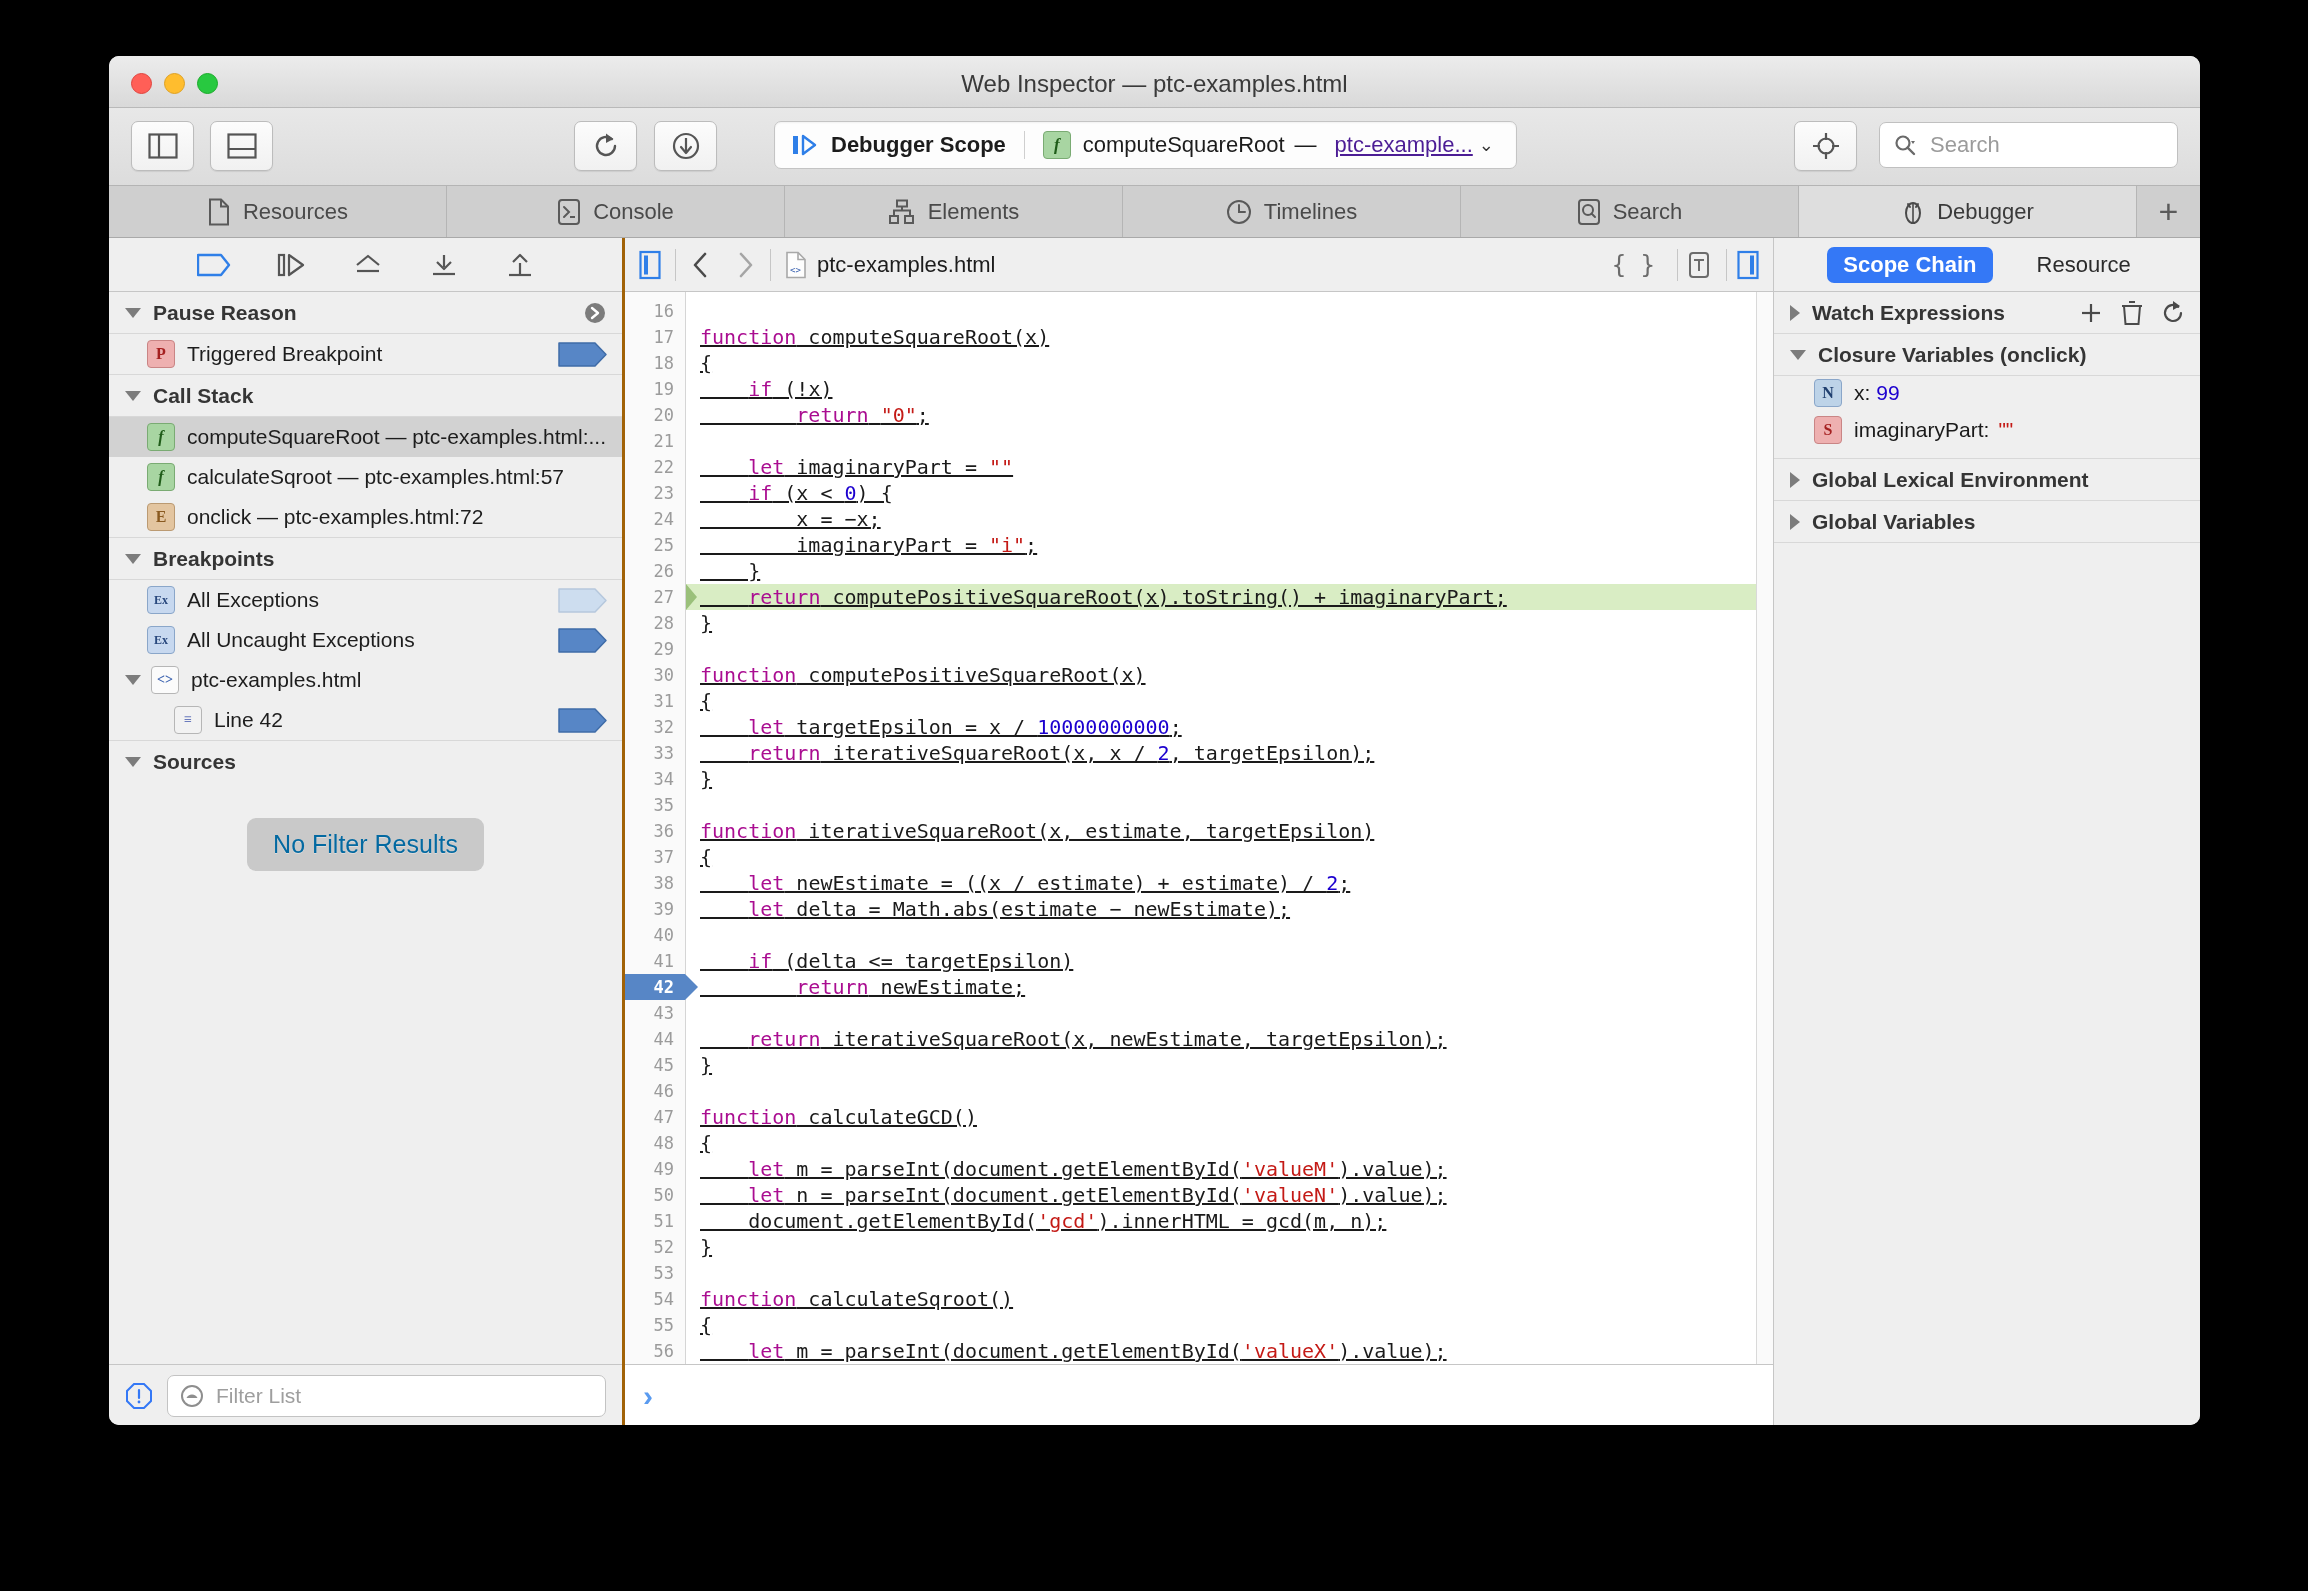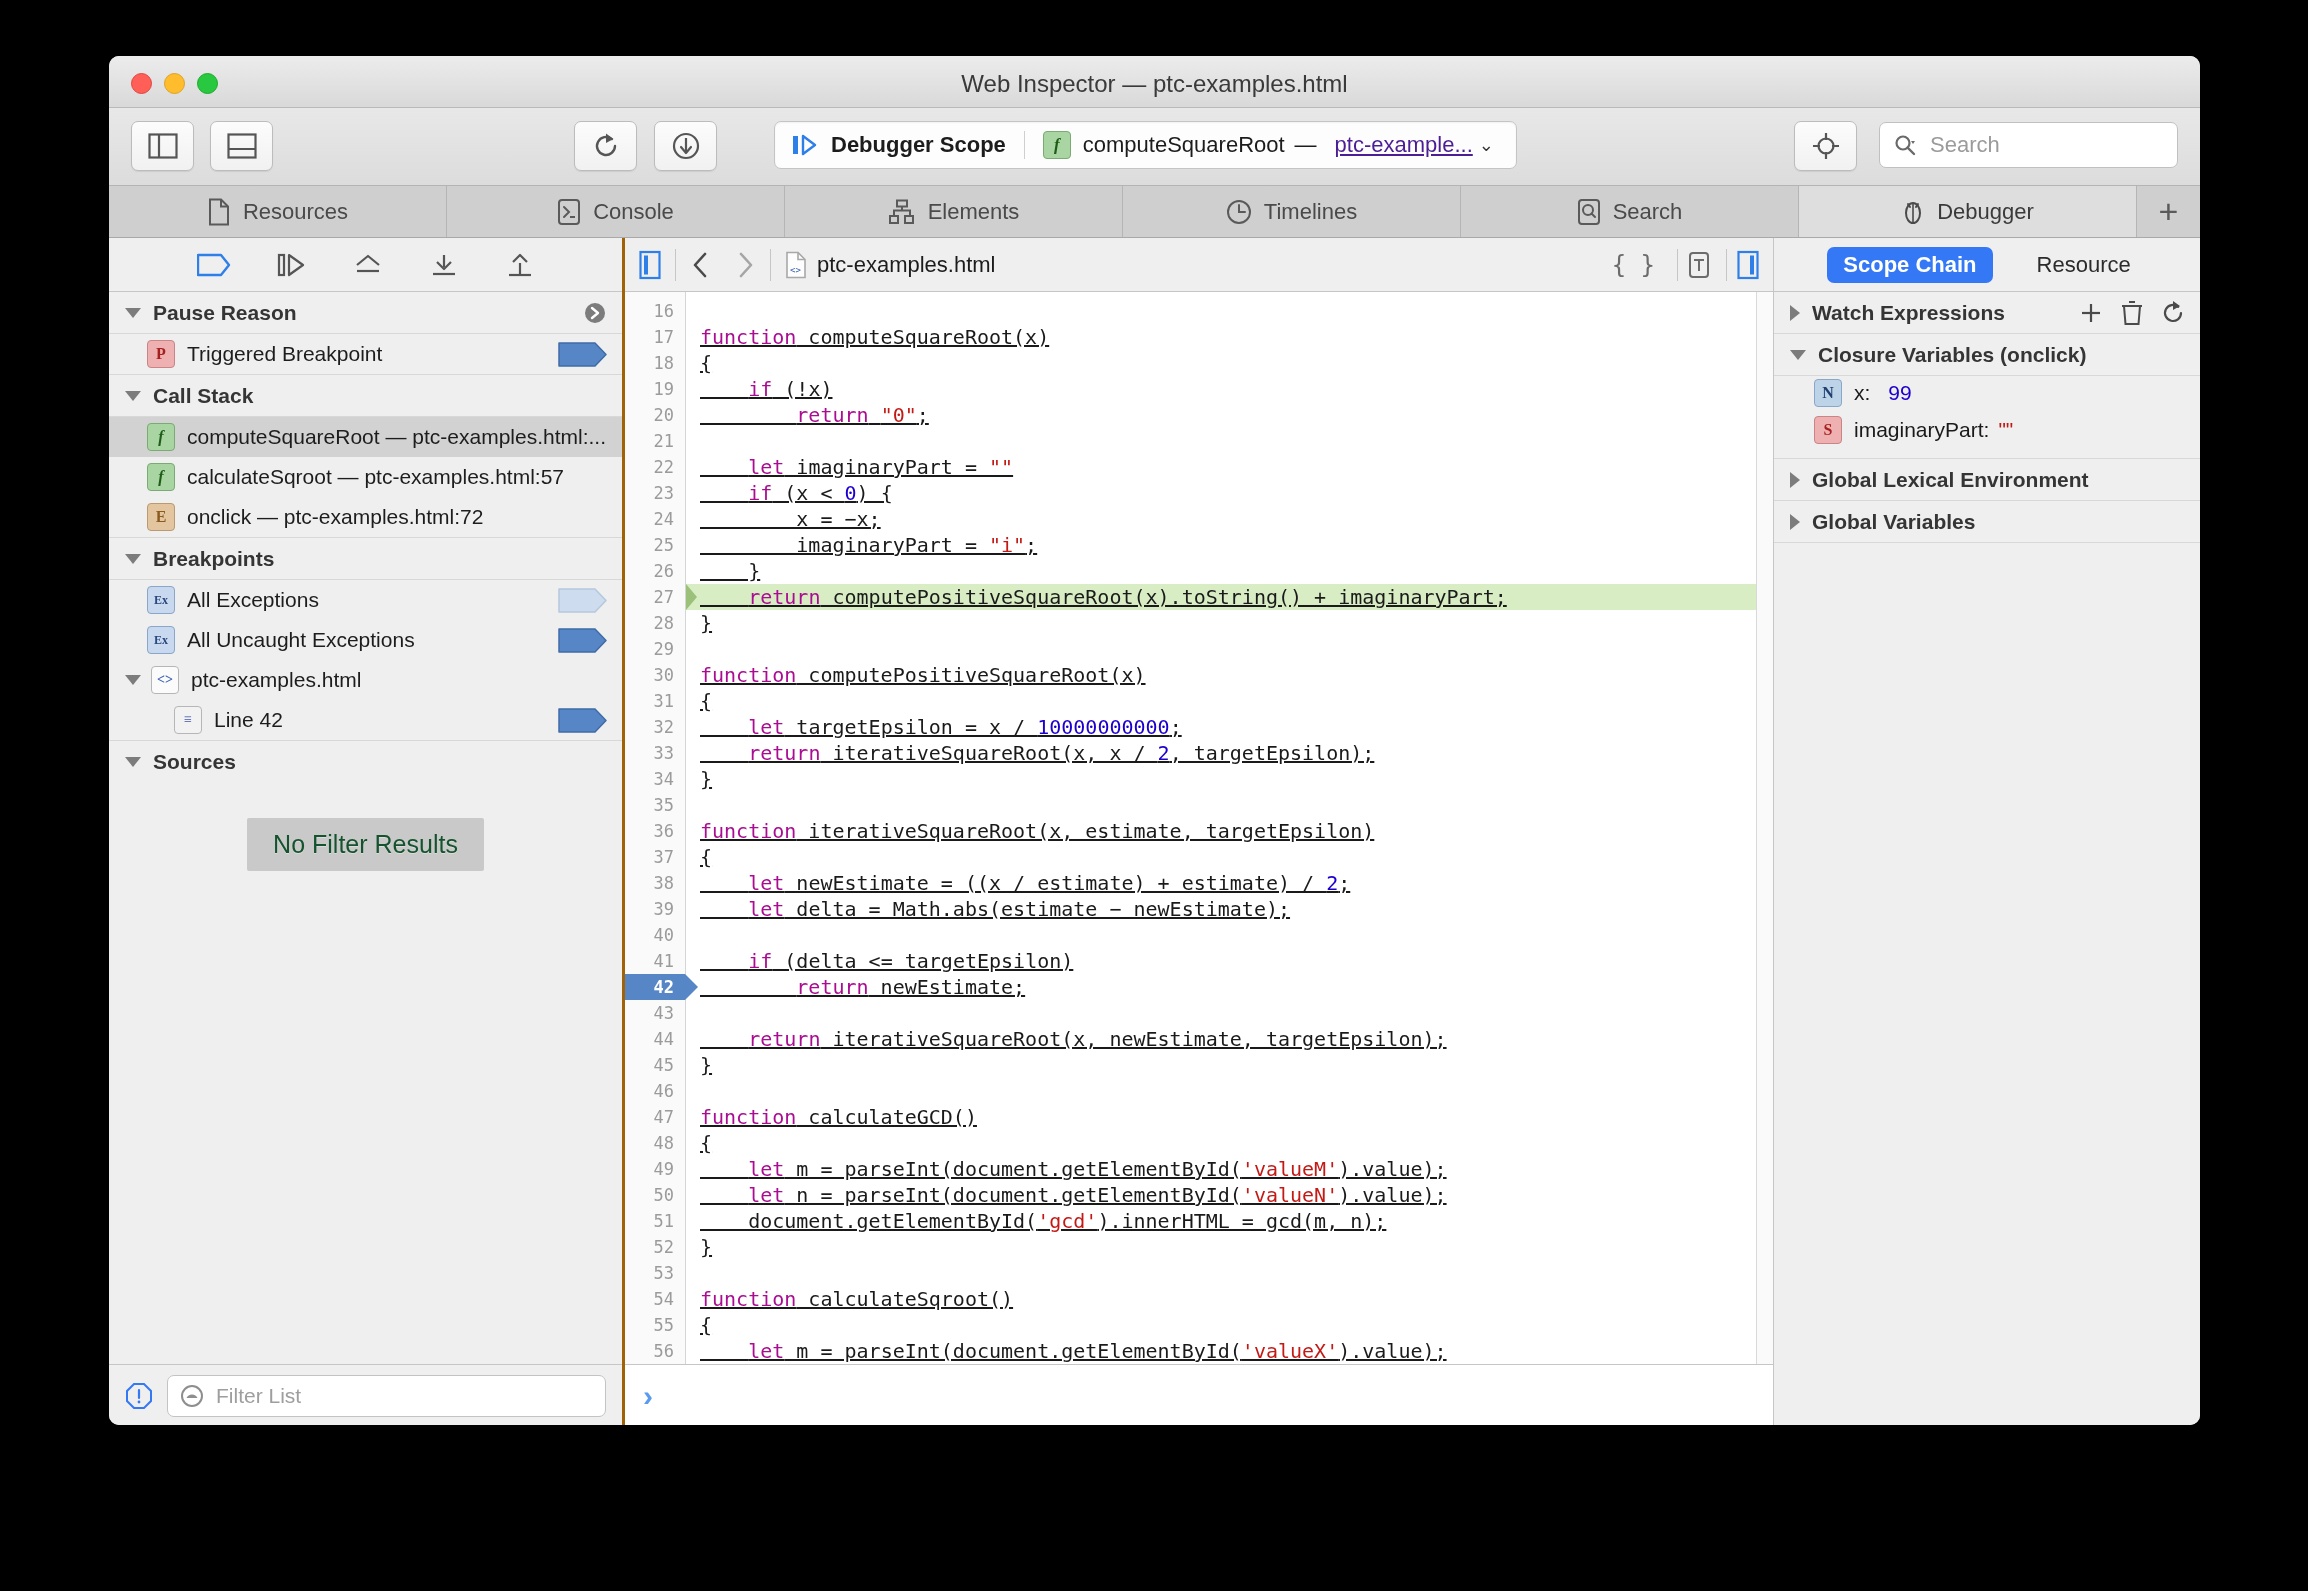--- a/index.html
+++ b/index.html
@@ -69,21 +69,21 @@
   .row .chip{width:26px;height:26px;border-radius:4px;display:flex;align-items:center;justify-content:center;
              font-size:16px;font-weight:bold;margin-right:12px;font-family:"Liberation Serif",serif;}
   .chip.p{background:#eeb0b0;border:1px solid #c98585;color:#a52020;}
   .chip.f{background:#a8d5a2;border:1px solid #7aab73;color:#1f5c19;font-style:italic;}
   .chip.e{background:#e3c5a0;border:1px solid #bb9a72;color:#8a5a20;}
   .chip.ex{background:#c7d8ef;border:1px solid #8aa6c9;color:#29487d;font-size:12px;font-style:normal;}
   .chip.doc{background:#fbfbfb;border:1px solid #b6b6b6;color:#3c63b0;font-size:14px;font-style:normal;}
   .chip.ln{background:#f2f2f2;border:1px solid #b6b6b6;color:#6b7bbd;font-size:14px;}
   .toggle{position:absolute;right:14px;width:50px;height:25px;}
   .toggle svg{display:block;}
-  .nofilter{margin:36px auto 0;background:#c9c9c9;border-radius:2px;color:#14532d;font-size:25px;
+  .nofilter{margin:36px auto 0;background:#c9c9c9;border-radius:9px;color:#0369a1;font-size:25px;
             padding:12px 26px;display:inline-block;text-shadow:0 1px 0 rgba(255,255,255,.35);}
   .nofilter-wrap{text-align:center;}
   .sb-spacer{flex:1;}
   .sb-filter{height:61px;border-top:1px solid #c6c6c6;display:flex;align-items:center;padding:0 16px;gap:14px;}
   .filterfield{flex:1;height:40px;background:#fff;border:1px solid #c3c3c3;border-radius:7px;
                display:flex;align-items:center;padding:0 12px;gap:12px;}
   .filterph{font-size:21px;color:#9e9e9e;}
 
   
   .code-hdr{height:53px;border-bottom:1px solid #c6c6c6;background:#efefef;display:flex;align-items:center;
@@ -545,21 +545,21 @@
         </span>
       </div>
 
       <div class="rp-hdr">
         <span class="tri down"></span>
         <span>Closure Variables (onclick)</span>
       </div>
       <div class="var-row">
         <span class="var-chip vc-n">N</span>
         <span>x:</span>
-        <span class="var-num" style="margin-left:18px">99</span>
+        <span class="var-num" style="margin-left:6px">99</span>
       </div>
       <div class="var-row rp-divider" style="padding-bottom:8px;height:40px">
         <span class="var-chip vc-s">S</span>
         <span>imaginaryPart:</span>
         <span class="var-str" style="margin-left:9px">""</span>
       </div>
 
       <div class="rp-hdr">
         <span class="tri right"></span>
         <span>Global Lexical Environment</span>

